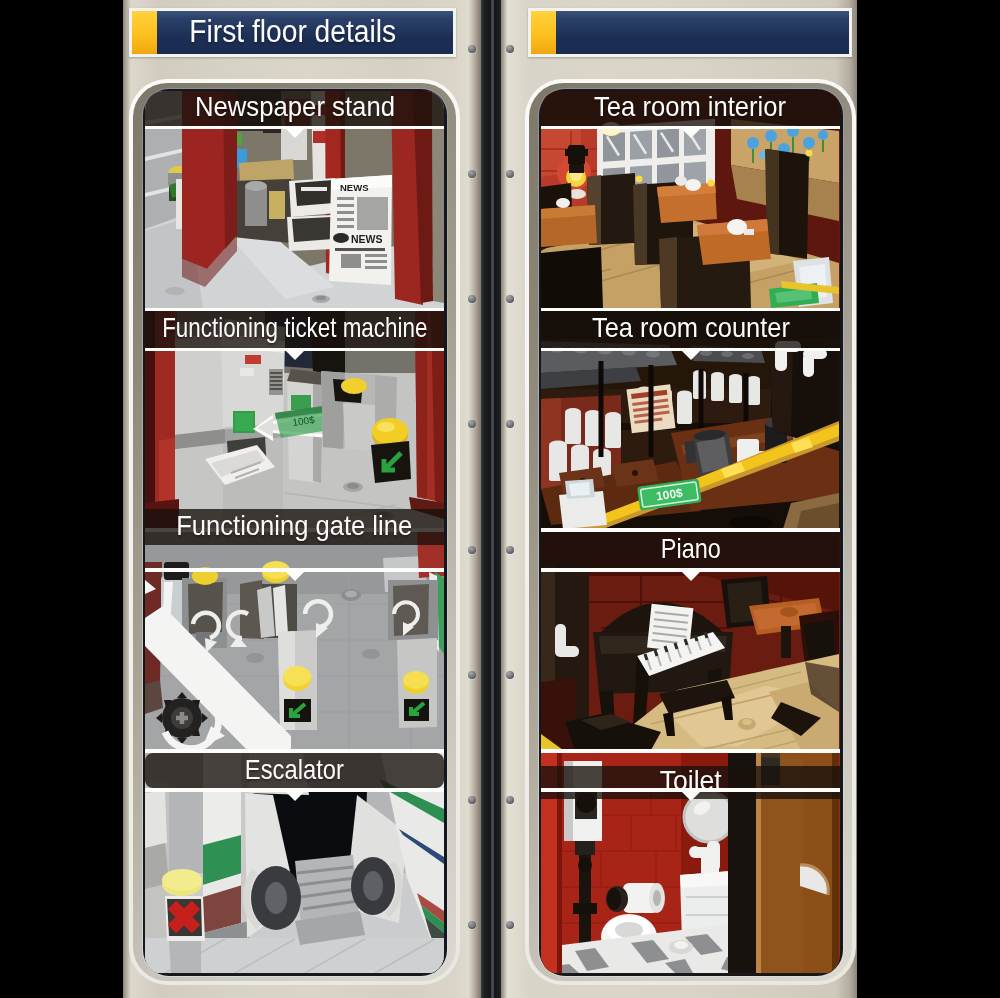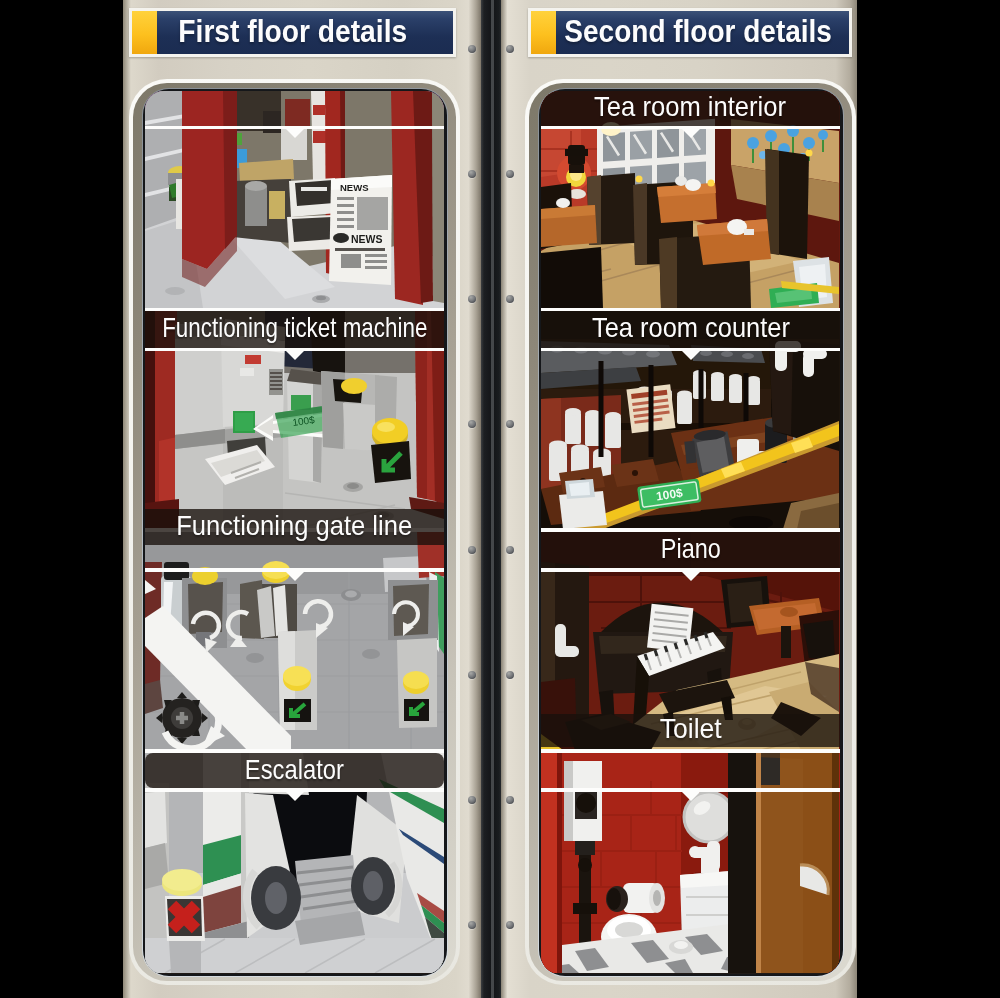--- a/index.html
+++ b/index.html
@@ -4,21 +4,21 @@
 <style>
   html,body{margin:0;padding:0;background:#000;}
   #stage{position:relative;width:1000px;height:998px;background:#000;overflow:hidden;
          font-family:"Liberation Sans", sans-serif;}
   .abs{position:absolute;}
   .rivet{position:absolute;width:8px;height:8px;border-radius:50%;
          background:radial-gradient(circle at 35% 28%, #a8a9a7, #75777a 50%, #4c4e52 80%, #3e4044);
          box-shadow:0 0.5px 1px rgba(255,255,255,0.6);}
   .hdr-outer{position:absolute;top:8px;height:49px;background:#f4f3ee;box-shadow:0 1px 2px rgba(0,0,0,0.25);}
   .hdr-navy{position:absolute;left:3px;right:3px;top:3px;bottom:3px;
-            background:linear-gradient(180deg,#3c5278 0%,#2b4069 18%,#1d2f55 60%,#1b2c51 100%);font-weight:bold;}
+            background:linear-gradient(180deg,#3c5278 0%,#2b4069 18%,#1d2f55 60%,#1b2c51 100%);}
   .hdr-yellow{position:absolute;left:0;top:0;bottom:0;width:25px;
             background:linear-gradient(180deg,#ffd23c 0%,#fdc01e 55%,#f0a70e 100%);}
   .hdr-text{position:absolute;width:100%;text-align:center;top:50%;transform:translateY(-54%);
             color:#fff;font-size:31px;opacity:0.99;letter-spacing:0px;white-space:nowrap;
             text-shadow:0 2px 3px rgba(0,0,0,0.30);}
   .hdr-text>span{display:inline-block;transform:scaleX(0.82);transform-origin:center;}
   .win-outer{position:absolute;top:79px;width:331px;height:906px;border-radius:38px;
              background:linear-gradient(160deg,#fafaf7,#e8e7e0);}
   .win-metal{position:absolute;left:4px;right:4px;top:4px;bottom:4px;border-radius:34px;
              background:linear-gradient(135deg,#7d7869 0%,#8d8779 22%,#a8a295 48%,#c8c4b9 75%,#dcdad1 100%);}
@@ -62,21 +62,20 @@
 
       <div class="hdr-yellow"></div>
       <div class="hdr-text"><span style="transform:scaleX(0.91)">First floor details</span></div>
     </div>
   </div>
 
   <div class="hdr-outer" style="left:527.5px;width:324px;">
     <div class="hdr-navy">
 
       <div class="hdr-yellow"></div>
-      <div class="hdr-text" style="margin-left:9px"><span style="transform:scaleX(0.903)">Second floor details</span></div>
     </div>
   </div>
 
   <div class="win-outer" style="left:129px;">
     <div class="win-metal"></div>
     <div class="win-light"></div>
     <div class="win-rim"></div>
     <div class="win-inner" id="winL">
 
       <div class="ph" id="phL1" style="top:0;height:217px;background:#d946ef;">
@@ -316,20 +315,25 @@
           <rect x="-6" y="-17" width="12" height="34" fill="#c5201c"></rect>
         </g>
         <polygon points="24,188 56,188 56,220 26,220" fill="#b5b6b8"></polygon>
       </svg>
       </div>
 
       <div class="wline" style="top:217px;height:3px;"></div>
       <div class="wline" style="top:437.5px;height:3.5px;"></div>
       <div class="wline" style="top:658.5px;height:4px;"></div>
 
+      <div class="cap" style="top:0;height:35.5px;">
+          <div class="cap-text">
+            <span style="transform:scaleX(0.918)">Newspaper stand</span>
+          </div>
+        </div>
       <div class="wline" style="top:35.5px;height:3px;"></div>
       <div class="notch" style="top:38.5px;"></div>
 
       <div class="cap" style="top:220px;height:37px;">
           <div class="cap-text">
             <span style="transform:scaleX(0.8)">Functioning ticket machine</span>
           </div>
         </div>
       <div class="wline" style="top:257px;height:3.5px;"></div>
       <div class="notch" style="top:260.5px;"></div>
@@ -713,21 +717,21 @@
       <div class="notch" style="top:260.5px;"></div>
 
       <div class="cap" style="top:441px;height:36px;">
           <div class="cap-text">
             <span style="transform:scaleX(0.838)">Piano</span>
           </div>
         </div>
       <div class="wline" style="top:477px;height:4px;"></div>
       <div class="notch" style="top:481px;"></div>
 
-      <div class="cap" style="top:623px;height:33px;text-decoration:underline;">
+      <div class="cap" style="top:675px;height:33px;text-decoration:underline;">
           <div class="cap-text">
             <span style="transform:scaleX(0.948)">Toilet</span>
           </div>
         </div>
       <div class="wline" style="top:697.5px;height:4px;"></div>
       <div class="notch" style="top:701.5px;"></div>
     </div>
   </div>
 
   <div class="rivet" style="left:468px;top:44.5px;"></div>

